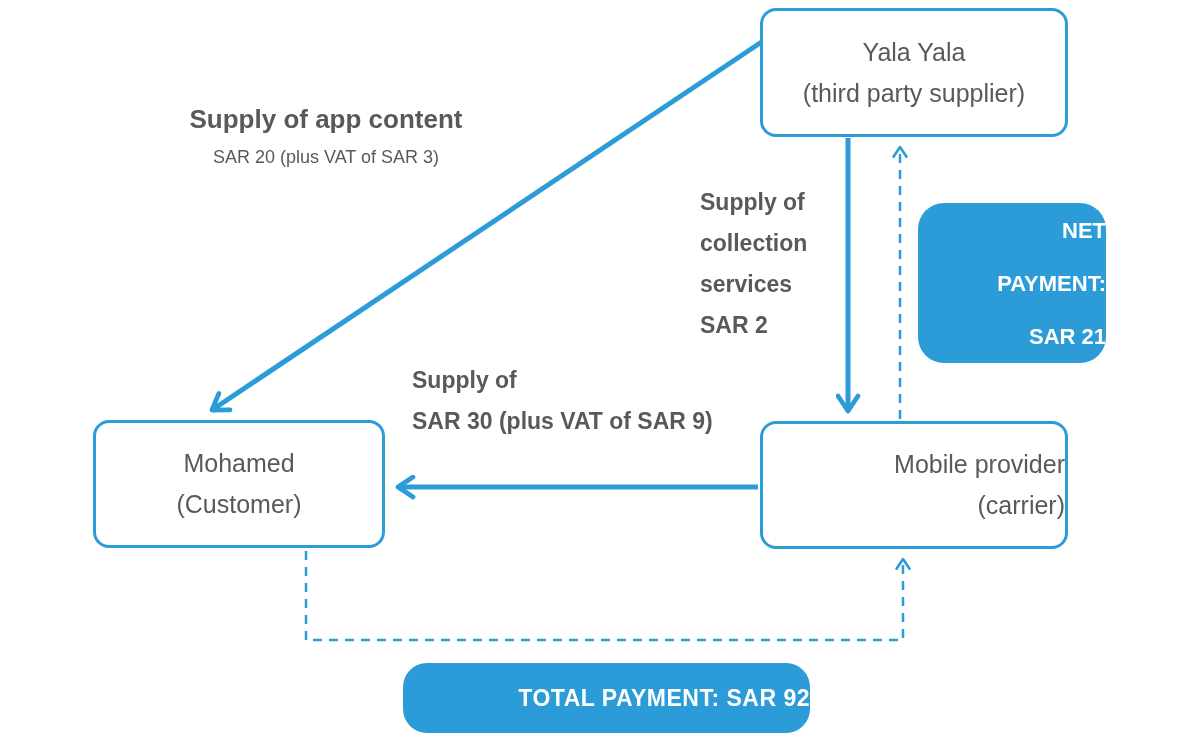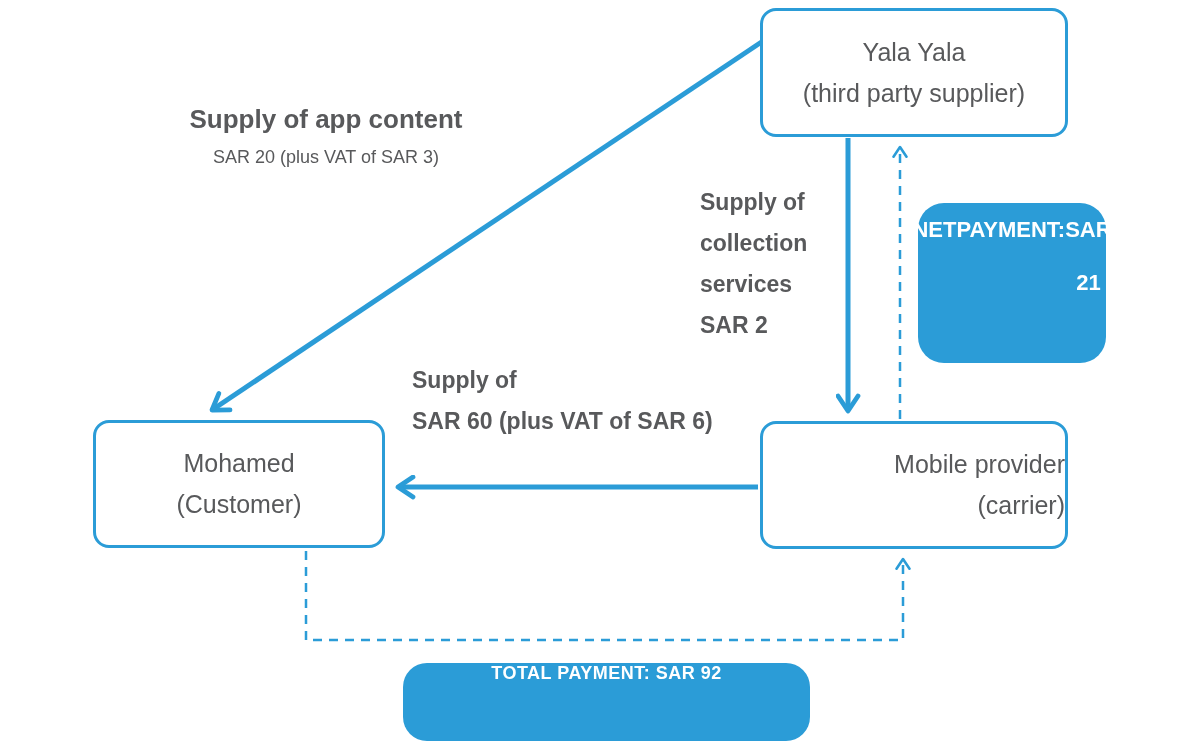--- a/index.html
+++ b/index.html
@@ -37,26 +37,27 @@
   }
   .edge-label .bold{font-weight:bold;}
   .label-app{left:146px;top:100px;width:360px;text-align:center;font-size:26px;line-height:38px;}
   .label-app .amount{font-size:18px;}
   .label-collection{left:700px;top:182px;font-size:23px;line-height:41px;font-weight:bold;}
   .label-telecom{left:412px;top:360px;font-size:23px;line-height:41px;font-weight:bold;}
   .pill{
     position:absolute;
     background:var(--accent_blue);
     color:#fff;font-weight:bold;
-    display:flex;flex-direction:row;
-    align-items:flex-start;justify-content:center;
+    display:flex;flex-direction:column;
+    align-items:flex-end;justify-content:center;
     text-align:center;
+    padding-left:19px;
   }
   .pill-net{left:918px;top:203px;width:188px;height:160px;border-radius:26px;font-size:22px;line-height:53px;}
-  .pill-total{left:403px;top:663px;width:407px;height:78px;border-radius:24px;font-size:18px;letter-spacing:0.5px;}
+  .pill-total{left:403px;top:663px;width:407px;height:70px;border-radius:24px;font-size:23px;letter-spacing:0.5px;}
 </style>
 </head>
 <body>
 
 <div class="canvas">
 
   <svg class="wires" width="1184" height="749" viewBox="0 0 1184 749">
     <defs>
       <marker id="headSolid" viewBox="0 0 10 10" refX="7.5" refY="5" markerWidth="5" markerHeight="5" orient="auto" markerUnits="strokeWidth">
         <path d="M1.5,1 L7.5,5 L1.5,9" fill="none" stroke-width="1.9" stroke-linecap="round" stroke-linejoin="round" style="stroke:var(--accent_blue)"></path>
@@ -99,21 +100,21 @@
 
   <div class="edge-label label-collection">
     <div>Supply of</div>
     <div>collection</div>
     <div>services</div>
     <div>SAR 2</div>
   </div>
 
   <div class="edge-label label-telecom">
     <div>Supply of</div>
-    <div>SAR 60 (plus VAT of SAR 6)</div>
+    <div>SAR 30 (plus VAT of SAR 9)</div>
   </div>
 
   <div class="pill pill-net">
     <div>NET</div>
     <div>PAYMENT:</div>
     <div>SAR 21</div>
   </div>
 
   <div class="pill pill-total">
     <div>TOTAL PAYMENT: SAR 92</div>

